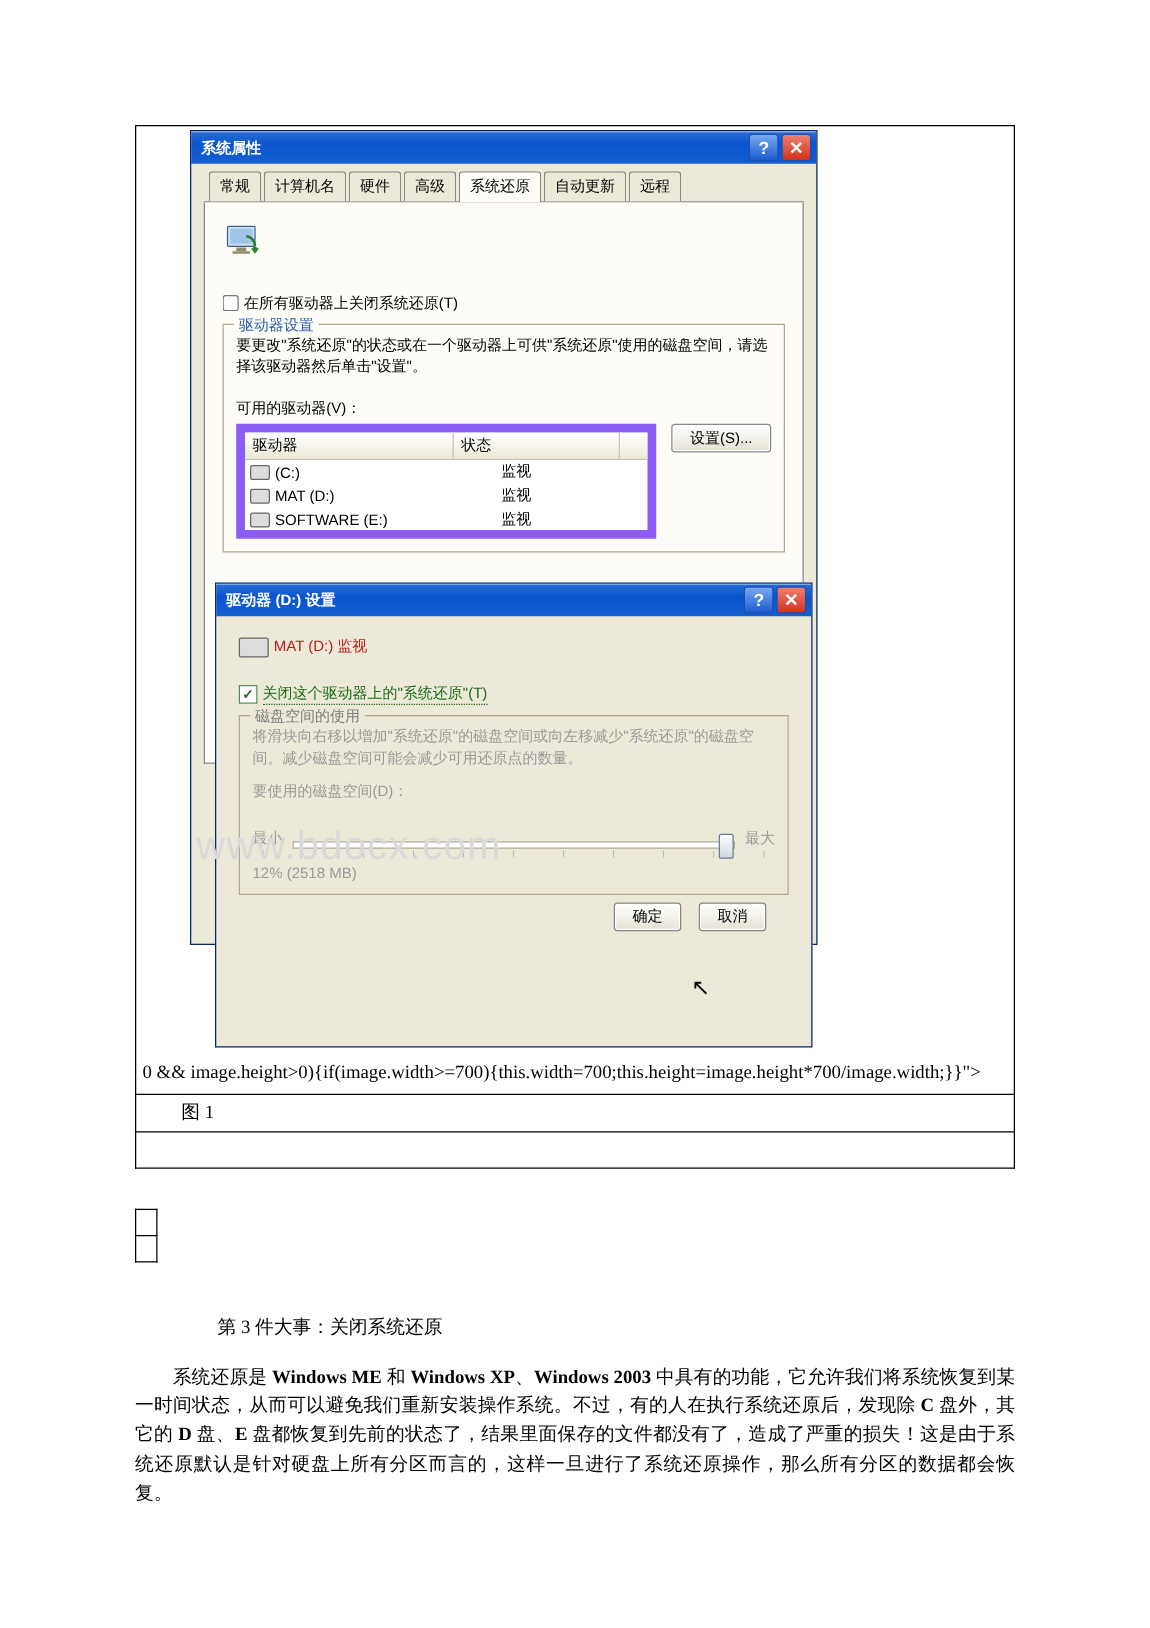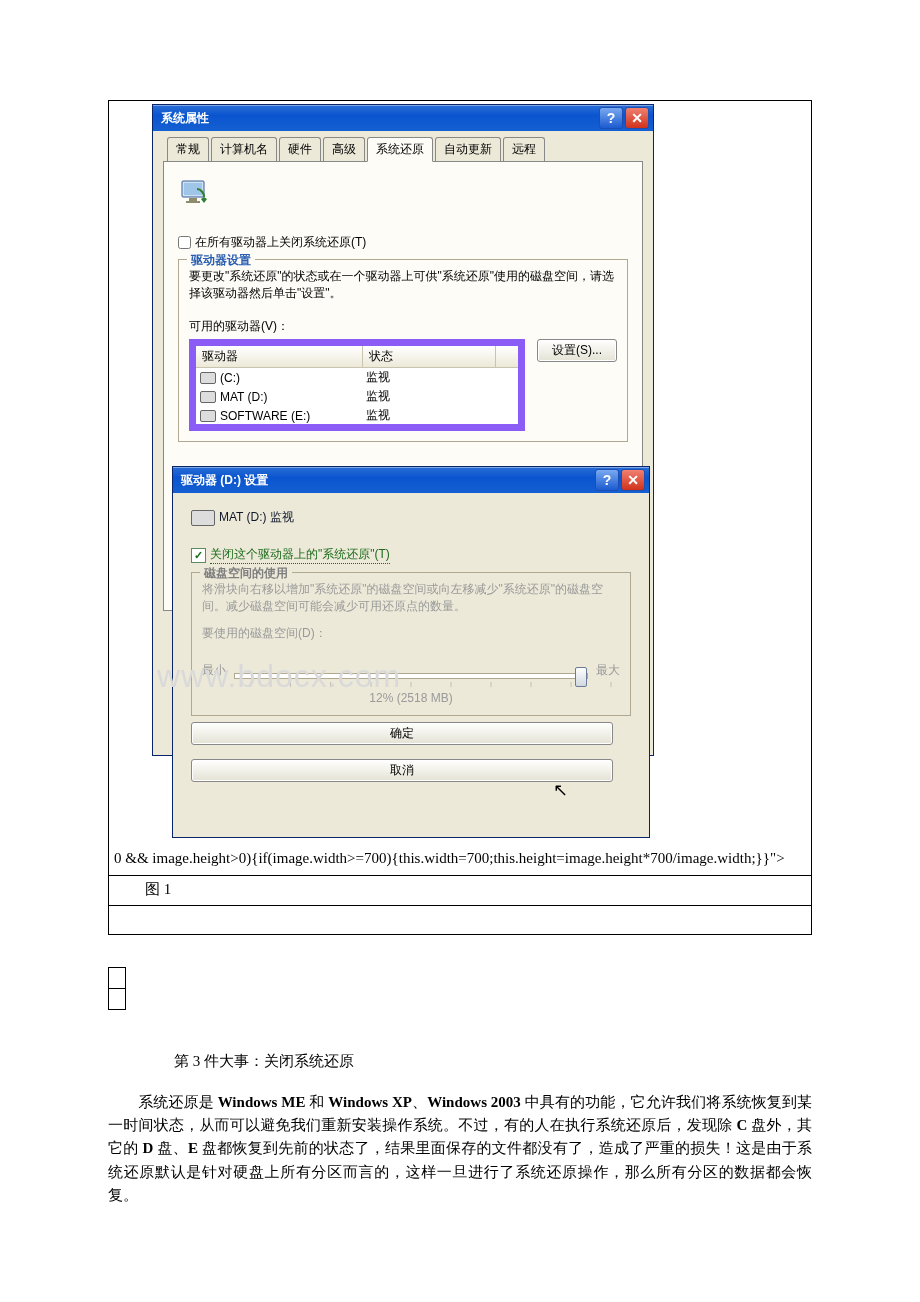--- a/index.html
+++ b/index.html
@@ -105,21 +105,20 @@
     margin-top: 8px;
     padding: 8px 10px 10px 10px;
     position: relative;
   }
   .groupbox .legend {
     position: absolute; top: -8px; left: 8px;
     background: #fdfcf7;
     padding: 0 4px;
     color: #2a5db0;
     font-size: 12px;
-    font-weight: bold;
   }
   .btn {
     border: 1px solid #888;
     background: linear-gradient(#fff,#e4e2d4);
     padding: 2px 14px;
     font-family: "Tahoma","SimSun",sans-serif;
     font-size: 12px;
     border-radius: 3px;
     box-shadow: 0 0 0 1px #fff inset;
     cursor: default;
@@ -139,50 +138,50 @@
   }
   .dl-header div {
     padding: 2px 6px;
     border-right: 1px solid #c8c4b0;
   }
   .dl-row {
     display: flex; font-size: 12px;
     padding: 1px 0;
   }
   .dl-row .c1 { width: 160px; padding-left: 4px; display:flex; align-items:center; }
-  .dl-row .c2 { width: 100px; padding-left: 6px; }
+  .dl-row .c2 { width: 100px; padding-left: 6px; margin-left: 35px; }
   .disk-ico {
     width:14px;height:10px;border:1px solid #666;background:#ddd;margin-right:4px;border-radius:2px;
   }
 
   
   .dlg-sub {
     position: absolute;
     left: 60px; top: 362px;
     width: 476px; height: 370px;
     background: #ece9d8;
     border: 1px solid #0a246a;
     font-family: "Tahoma","SimSun",sans-serif;
     font-size: 12px;
     color:#444;
   }
   .dlg-sub .dlg-body { padding: 16px 18px 8px 18px; }
-  .drive-line { display:flex; align-items:center; color:#0f172a; }
+  .drive-line { display:flex; align-items:center; color:#b91c1c; }
   .check2 { display:flex; align-items:center; color:#1b6b1b; margin-top: 20px;}
   .check2 .box {
     width:13px;height:13px;border:1px solid #5d8b5d;background:#fff;margin-right:4px;
     display:flex;align-items:center;justify-content:center;color:#1b6b1b;font-size:11px;font-weight:bold;
   }
   .disabled-text { color:#9a9a9a; }
   .slider-row { display:flex; align-items:flex-end; margin-top:20px;}
   .slider-track { flex:1; height:4px; border:1px solid #b0a890; background:#fff; margin:0 8px; position:relative;}
   .slider-thumb { position:absolute; right:0; top:-7px; width:10px;height:18px; background:linear-gradient(#fff,#cfd8e0);border:1px solid #6a7a98;border-radius:2px;}
   .ticks { display:flex; justify-content:space-between; margin:2px 8px 0 8px; font-size:6px; color:#999;}
-  .pct { text-align:center; color:#9a9a9a; margin-top:4px;}
-  .dlg-btns { display:flex; justify-content:flex-end; gap:14px; padding:6px 18px 0 0;flex-direction:column;}
+  .pct { text-align:left; color:#9a9a9a; margin-top:4px;}
+  .dlg-btns { display:flex; justify-content:flex-end; gap:14px; padding:6px 18px 0 0;}
   .wm {
     position:absolute; left:45px; top:554px;
     font-family: Arial, sans-serif;
     font-size: 32px; font-weight: 400;
     color: #d9d9d9; letter-spacing: 1px;
     pointer-events:none; white-space:nowrap;
   }
   .cursor {
     position:absolute; font-size:18px; color:#000;
   }

